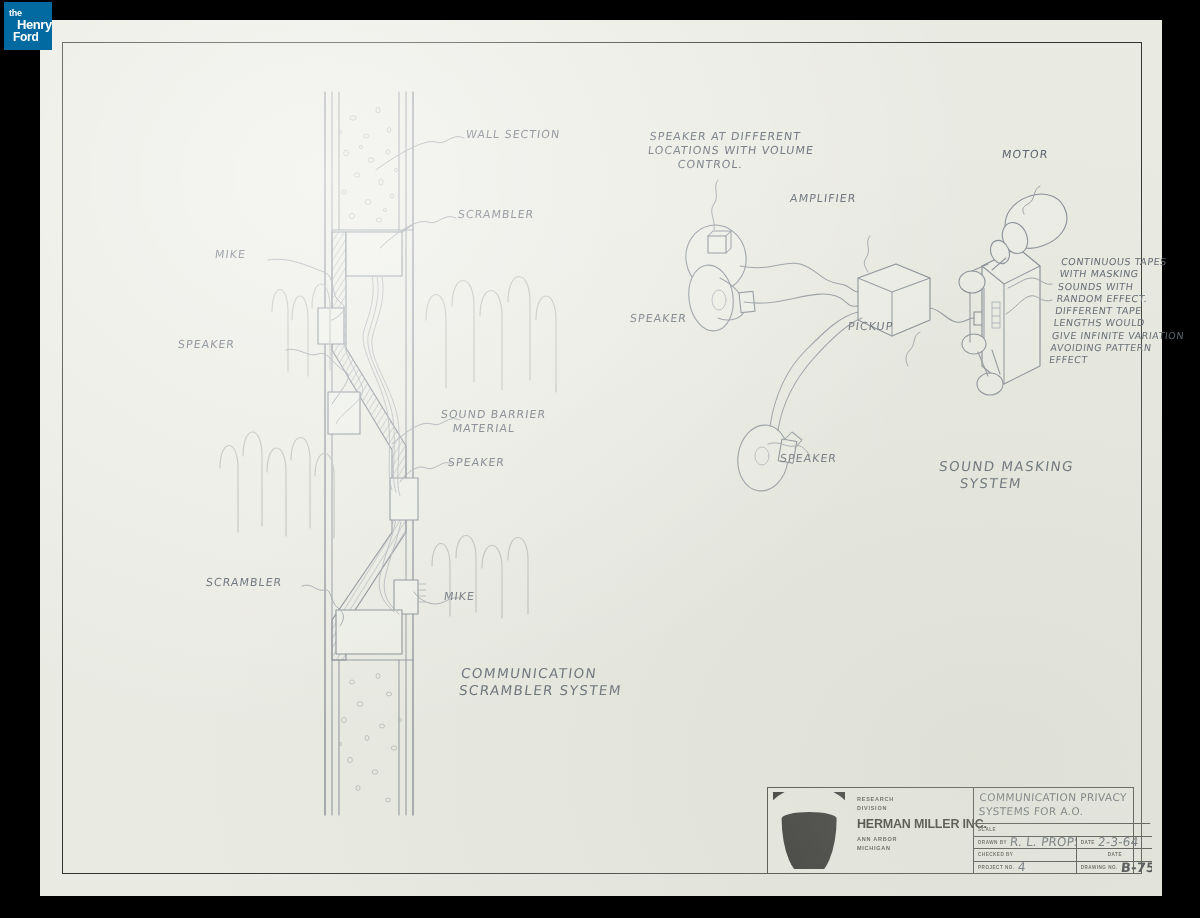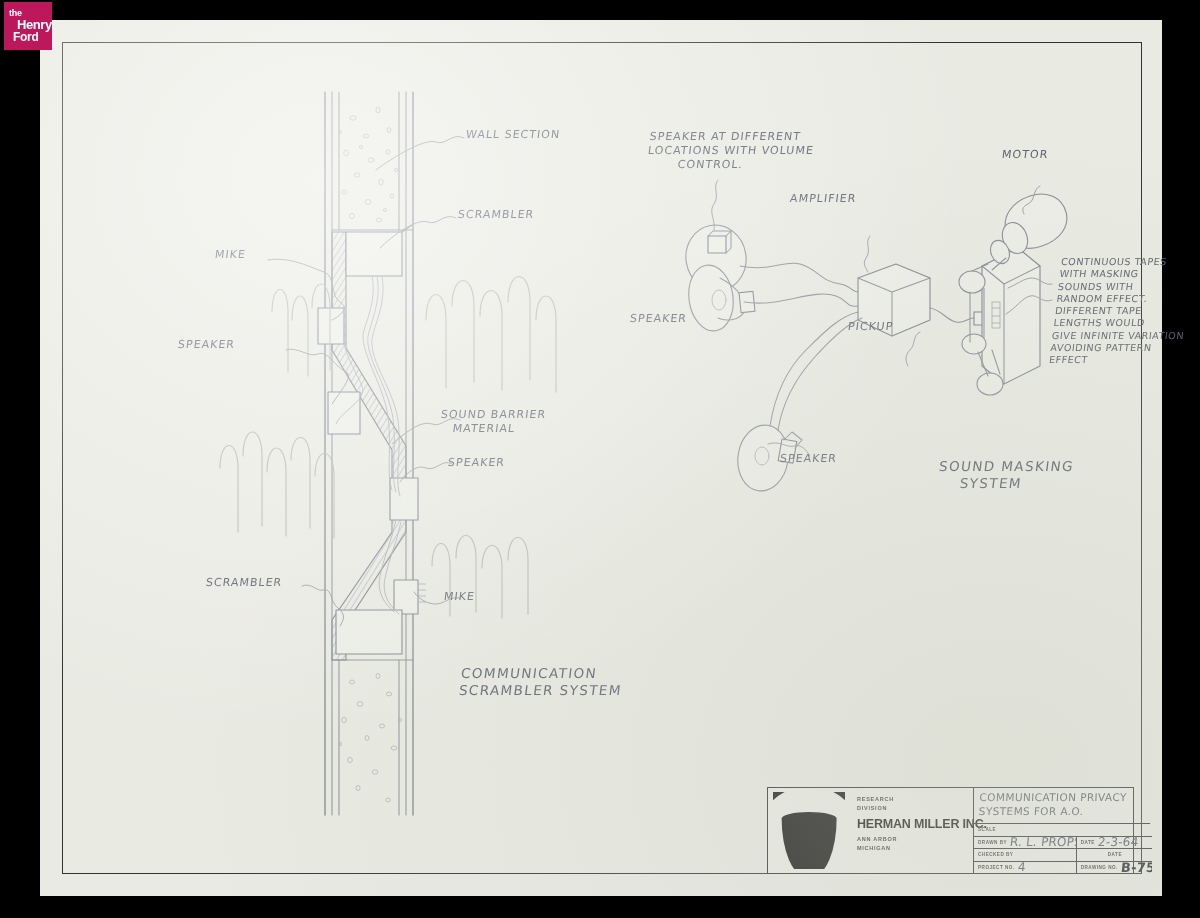--- a/index.html
+++ b/index.html
@@ -27,21 +27,21 @@
 
   
   #border{
     position:absolute;left:22px;top:22px;right:20px;bottom:22px;
     border:1.4px solid #30332e;
   }
 
   
   #watermark{
     position:absolute;left:4px;top:2px;width:48px;height:48px;
-    background:#be185d;
+    background:#0369a1;
     color:#fff;overflow:hidden;
     line-height:1;
   }
   #watermark .wm-the{
     position:absolute;left:5px;top:7px;font-size:9px;font-weight:700;letter-spacing:-.2px;
   }
   #watermark .wm-henry{
     position:absolute;left:13px;top:16px;font-size:13px;font-weight:700;letter-spacing:-.4px;
   }
   #watermark .wm-ford{

